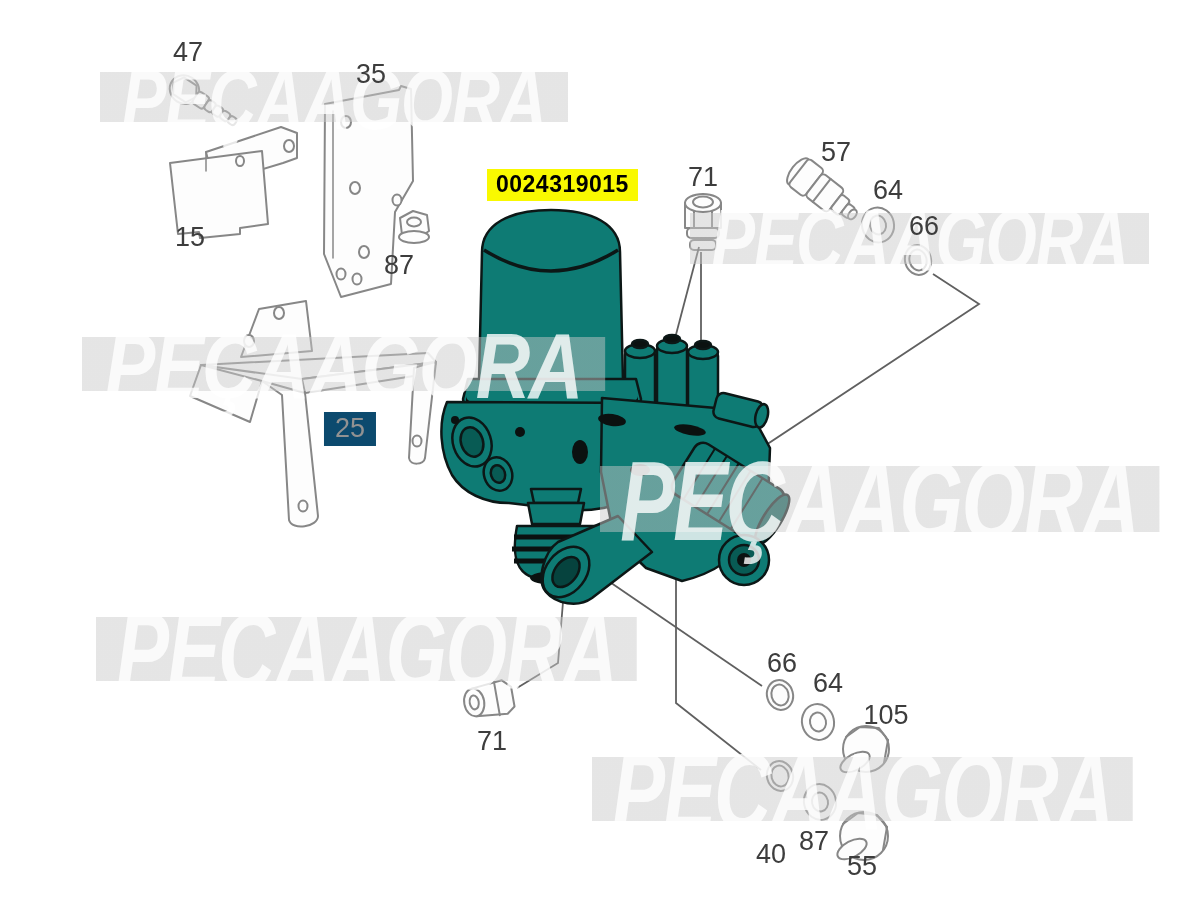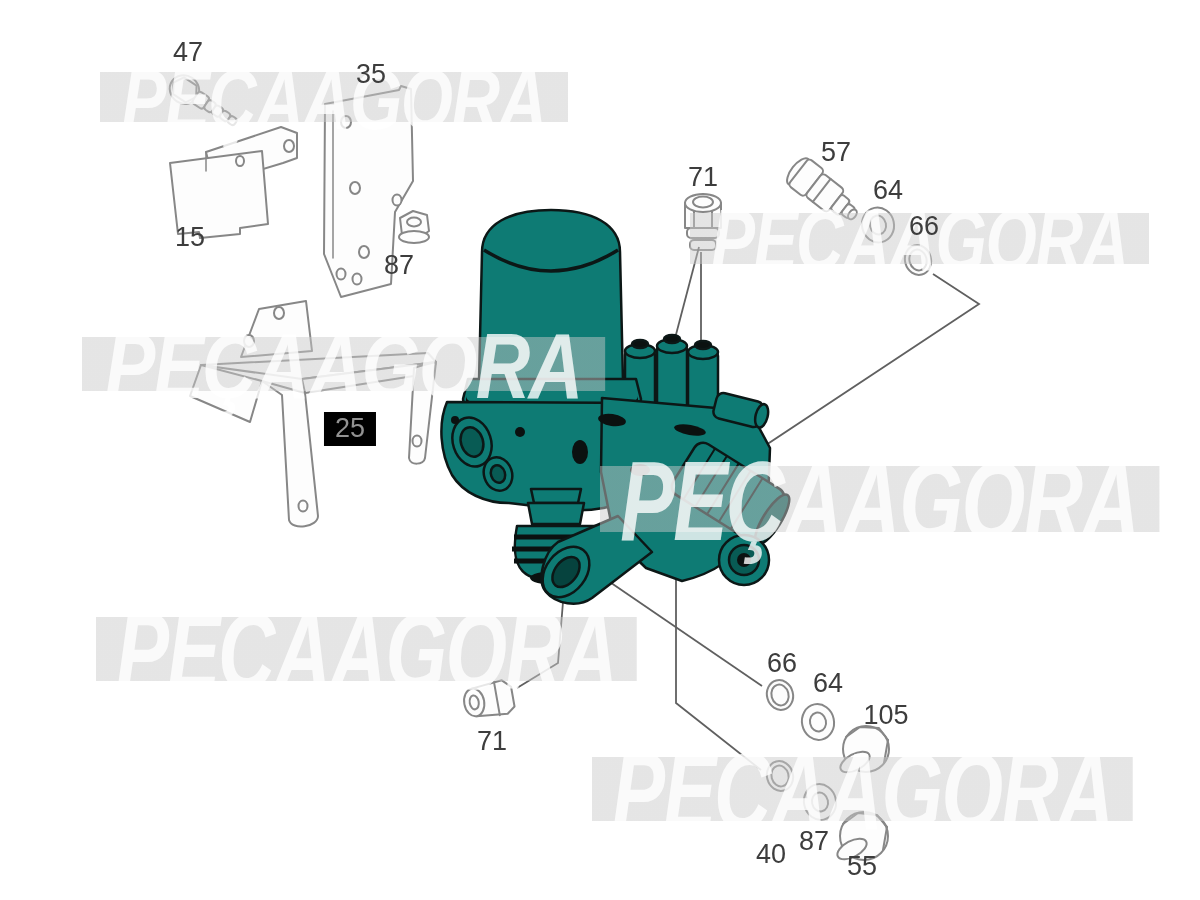--- a/index.html
+++ b/index.html
@@ -21,21 +21,21 @@
     position:absolute;z-index:3;transform:translate(-50%,-50%);
     font-size:27px;color:#3d3d3d;line-height:1;
   }
   .tag-highlight{
     position:absolute;z-index:3;left:487px;top:169px;
     background:#f9f900;color:#000;font-weight:bold;font-size:23px;
     padding:4px 9px 5px;line-height:1;letter-spacing:0.5px;
   }
   .tag-gray{
     position:absolute;z-index:3;transform:translate(-50%,-50%);
-    background:#000000;color:#929292;font-size:27px;
+    background:#0c4a6e;color:#929292;font-size:27px;
     padding:3px 11px 4px;line-height:1;
   }
 </style>
 </head>
 <body>
 
 <div id="stage">
 
   <svg class="art" width="1200" height="900" viewBox="0 0 1200 900">
 
@@ -241,20 +241,21 @@
   <div class="wm" style="left:82px;top:366px;font-size:92px;transform:translateY(-50%) scaleX(.82);">PEÇAAGORA</div>
   <div class="wm" style="left:600px;top:501px;font-size:114px;transform:translateY(-50%) scaleX(.72);">PEÇAAGORA</div>
   <div class="wm" style="left:96px;top:651px;font-size:110px;transform:translateY(-50%) scaleX(.72);">PEÇAAGORA</div>
   <div class="wm" style="left:592px;top:791px;font-size:110px;transform:translateY(-50%) scaleX(.72);">PEÇAAGORA</div>
 
   <div class="plabel" style="left:188px;top:52px;">47</div>
   <div class="plabel" style="left:371px;top:74px;">35</div>
   <div class="plabel" style="left:190px;top:237px;">15</div>
   <div class="plabel" style="left:399px;top:265px;">87</div>
   <div class="tag-gray" style="left:350px;top:429px;">25</div>
+  <div class="tag-highlight">0024319015</div>
   <div class="plabel" style="left:703px;top:177px;">71</div>
   <div class="plabel" style="left:836px;top:152px;">57</div>
   <div class="plabel" style="left:888px;top:190px;">64</div>
   <div class="plabel" style="left:924px;top:226px;">66</div>
   <div class="plabel" style="left:492px;top:741px;">71</div>
   <div class="plabel" style="left:782px;top:663px;">66</div>
   <div class="plabel" style="left:828px;top:683px;">64</div>
   <div class="plabel" style="left:886px;top:715px;">105</div>
   <div class="plabel" style="left:771px;top:813px;margin-top:41px;">40</div>
   <div class="plabel" style="left:814px;top:841px;">87</div>

